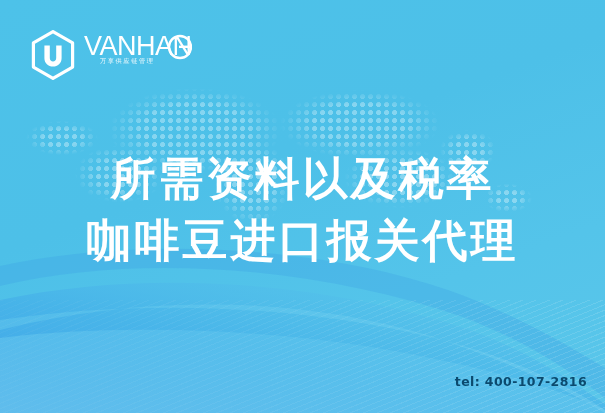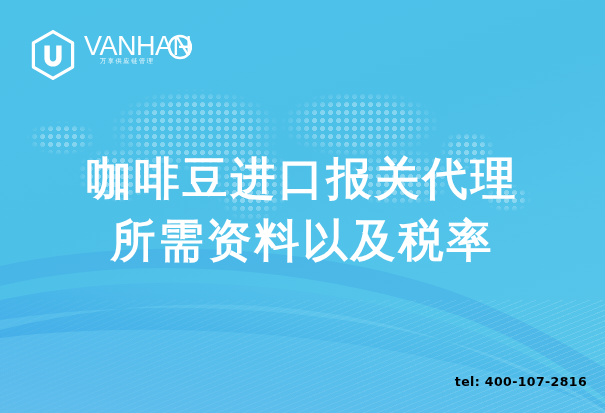--- a/index.html
+++ b/index.html
@@ -132,21 +132,21 @@
     font-family: "DejaVu Sans", "Liberation Sans", sans-serif;
   }
 
   
   .tel {
     position: absolute;
     right: 18px;
     bottom: 24px;
     font-size: 12.5px;
     font-weight: bold;
-    color: #000000;
+    color: #0c4a6e;
     letter-spacing: 0.4px;
     font-family: "DejaVu Sans", "Liberation Sans", sans-serif;
   }
 </style>
 </head>
 <body>
 
 <div class="banner">
 
   <div class="bg-base"></div>
@@ -196,19 +196,19 @@
       <svg class="logo-wordmark" width="108" height="34" viewBox="0 0 108 34" aria-hidden="true">
         <text x="0" y="25" font-family="'Liberation Sans', sans-serif" font-size="27" letter-spacing="-0.5" fill="#ffffff">VANHAN</text>
         <circle cx="96" cy="17" r="11" fill="none" stroke="#ffffff" stroke-width="2.4"></circle>
         <rect x="95" y="15.6" width="12" height="2.4" fill="#ffffff"></rect>
       </svg>
       <div class="logo-sub">万享供应链管理</div>
     </div>
   </div>
 
   <div class="headline">
+    <div class="headline-line">所需资料以及税率</div>
     <div class="headline-line">咖啡豆进口报关代理</div>
-    <div class="headline-line">所需资料以及税率</div>
   </div>
 
   <div class="tel">tel: 400-107-2816</div>
 
 </div>
 
 </body></html>

